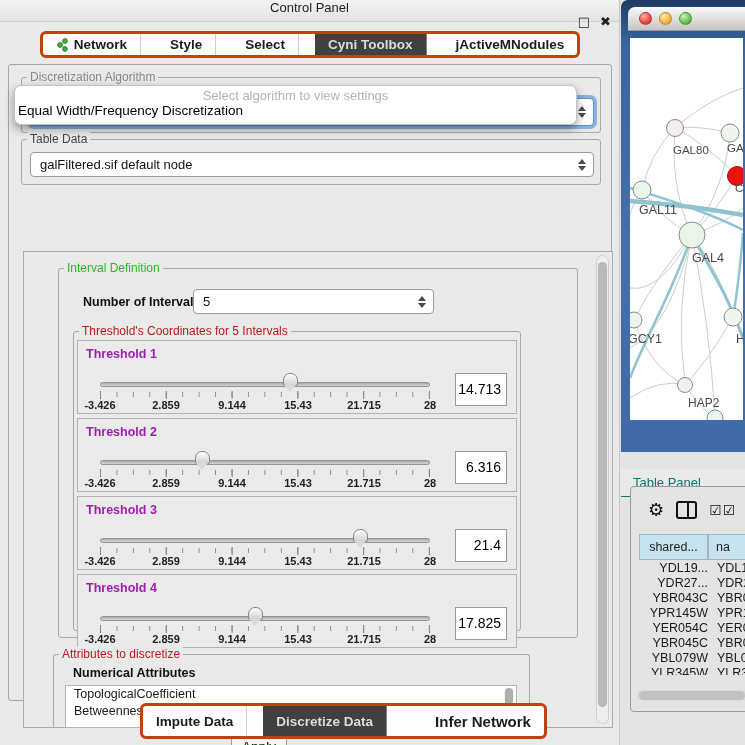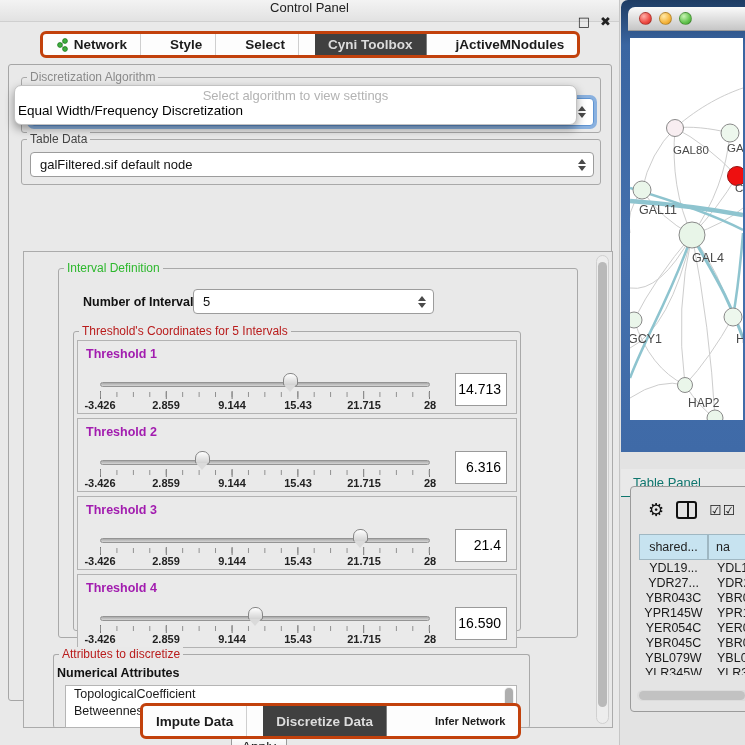--- a/index.html
+++ b/index.html
@@ -179,21 +179,21 @@
   .tbl-header { position:absolute; left:8px; top:47px; width:112px; height:26px; display:flex; }
   .tbl-header .hcell {
     background:#c7e3f0; border:1px solid #9fb7c2; border-right:none;
     font-size:12.5px; color:#222; display:flex; align-items:center; justify-content:center;
     overflow:hidden; white-space:nowrap;
   }
   .tbl-header .hcell.c1 { width:69px; border-right:1px solid #9fb7c2; }
   .tbl-header .hcell.c2 { width:43px; justify-content:flex-start; padding-left:7px; }
   .tbl-body { position:absolute; left:8px; top:74px; width:112px; height:114px; overflow:hidden; font-size:12.5px; }
   .tbl-row { display:flex; height:15px; line-height:15px; }
-  .tbl-row .c1 { width:69px; text-align:center; overflow:hidden; white-space:nowrap; }
+  .tbl-row .c1 { width:69px; text-align:right; overflow:hidden; white-space:nowrap; }
   .tbl-row .c2 { width:43px; padding-left:9px; overflow:hidden; white-space:nowrap; }
   .h-scrollbar {
     position:absolute; left:6px; top:203px; width:112px; height:11px;
     background:#dcdcdc; border-radius:6px;
   }
   .h-scrollbar .thumb { position:absolute; left:2px; top:1px; width:106px; height:9px; background:#c2c2c2; border-radius:5px; }
   svg text { font-family:"Liberation Sans","DejaVu Sans",sans-serif; }
 </style>
 </head>
 <body>
@@ -343,29 +343,29 @@
                 <div class="ticks-minor"></div>
                 <div class="scale-labels">
                   <span style="left:0%">-3.426</span>
                   <span style="left:20%">2.859</span>
                   <span style="left:40%">9.144</span>
                   <span style="left:60%">15.43</span>
                   <span style="left:80%">21.715</span>
                   <span style="left:100%">28</span>
                 </div>
               </div>
-              <div class="th-value">16.590</div>
+              <div class="th-value">17.825</div>
             </div>
 
           </div>
         </div>
 
         <div class="groupbox" style="left:29px; top:402px; width:477px; height:74px; border-bottom:none;">
           <span class="gb-title blue">Attributes to discretize</span>
-          <span class="bold-label" style="left:3px; top:11px;">Numerical Attributes</span>
+          <span class="bold-label" style="left:19px; top:11px;">Numerical Attributes</span>
           <div class="attr-list">
             <div class="item">TopologicalCoefficient</div>
             <div class="item">BetweennessCentrality</div>
             <div class="attr-scroll">
                 <div class="thumb"></div>
               </div>
           </div>
         </div>
 
         <div class="v-scrollbar">
@@ -377,21 +377,21 @@
     </div>
 
     <div class="bottom-tabbar">
       <div class="tabstrip" style="height:36px; font-size:13px;">
         <div class="tab" style="font-size:13.5px;">
             <span>Impute Data</span>
           </div>
         <div class="tab selected" style="font-size:13.5px;">
             <span>Discretize Data</span>
           </div>
-        <div class="tab" style="font-size:11px;padding-left:32px;">
+        <div class="tab" style="font-size:15px;padding-left:32px;">
             <span>Infer Network</span>
           </div>
       </div>
     </div>
 
     <div class="algo-popup">
       <div class="ph">Select algorithm to view settings</div>
       <div class="opt">Equal Width/Frequency Discretization</div>
     </div>
   </div>

